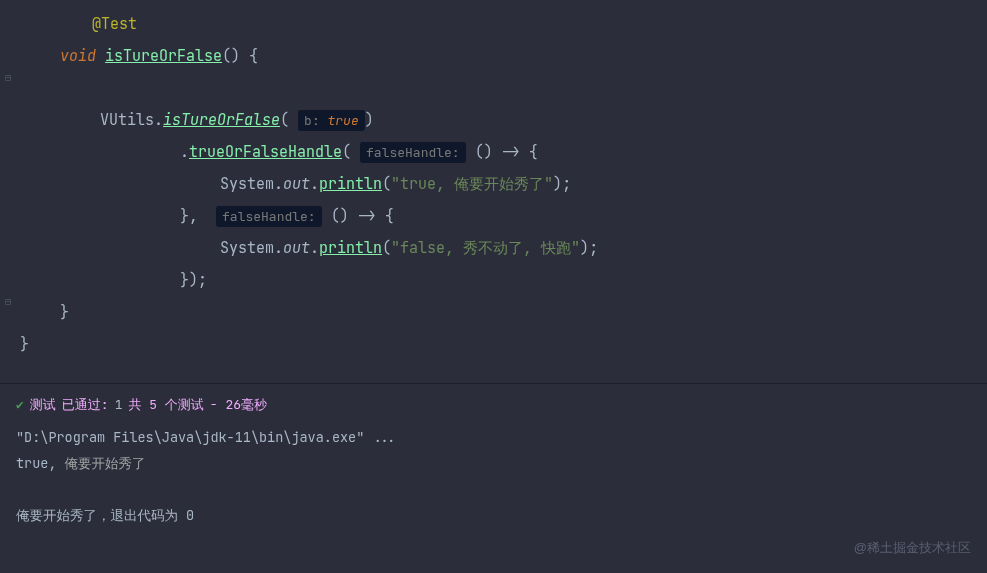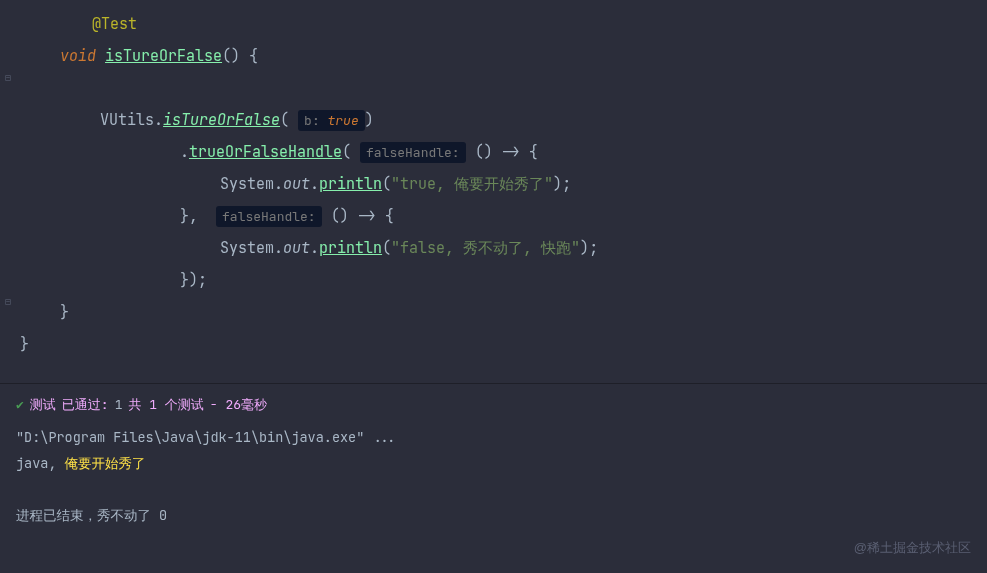--- a/index.html
+++ b/index.html
@@ -77,21 +77,21 @@
       color: #787878;
       font-size: 13px;
       margin-bottom: 6px;
     }
     .check-icon { color: #499c54; font-weight: bold; }
     .test-passed { color: #f0abfc; }
     .test-count { color: #a9b7c6; }
     .console-line { white-space: pre; }
     .quoted { color: #a9b7c6; }
     .output-true { color: #a9b7c6; }
-    .output-text { color: #fde047; margin-top: 36px; }
+    .output-text { color: #a3a3a3; margin-top: 36px; }
     .exit-code { color: #a9b7c6; }
     .watermark {
       position: absolute;
       bottom: 12px;
       right: 16px;
       color: #5a5f72;
       font-size: 13px;
       font-family: -apple-system, sans-serif;
     }
   </style>
@@ -117,21 +117,21 @@
     <div class="code-line"><span class="c-brace">}</span></div>
   </div>
 </div>
 
 <div class="console-pane">
   <div class="test-status">
     <span class="check-icon">✔</span>
     <span class="test-passed">测试</span>
     <span class="test-passed">已通过:</span>
     <span class="test-count">1</span>
-      <span class="test-passed">共 1 个测试</span>
+      <span class="test-passed">共 5 个测试</span>
     <span class="test-passed">- 26毫秒</span>
   </div>
   <div class="console-line quoted">"D:\Program Files\Java\jdk-11\bin\java.exe" ...</div>
-  <div class="console-line"><span class="output-true">java,</span><span class="output-text"> 俺要开始秀了</span></div>
+  <div class="console-line"><span class="output-true">true,</span><span class="output-text"> 俺要开始秀了</span></div>
   <div class="console-line">&nbsp;</div>
-  <div class="console-line"><span class="output-true">进程已结束，秀不动了 </span><span class="exit-code">0</span></div>
+  <div class="console-line"><span class="output-true">俺要开始秀了，退出代码为 </span><span class="exit-code">0</span></div>
   <div class="watermark">@稀土掘金技术社区</div>
 </div>
 
 </body></html>

